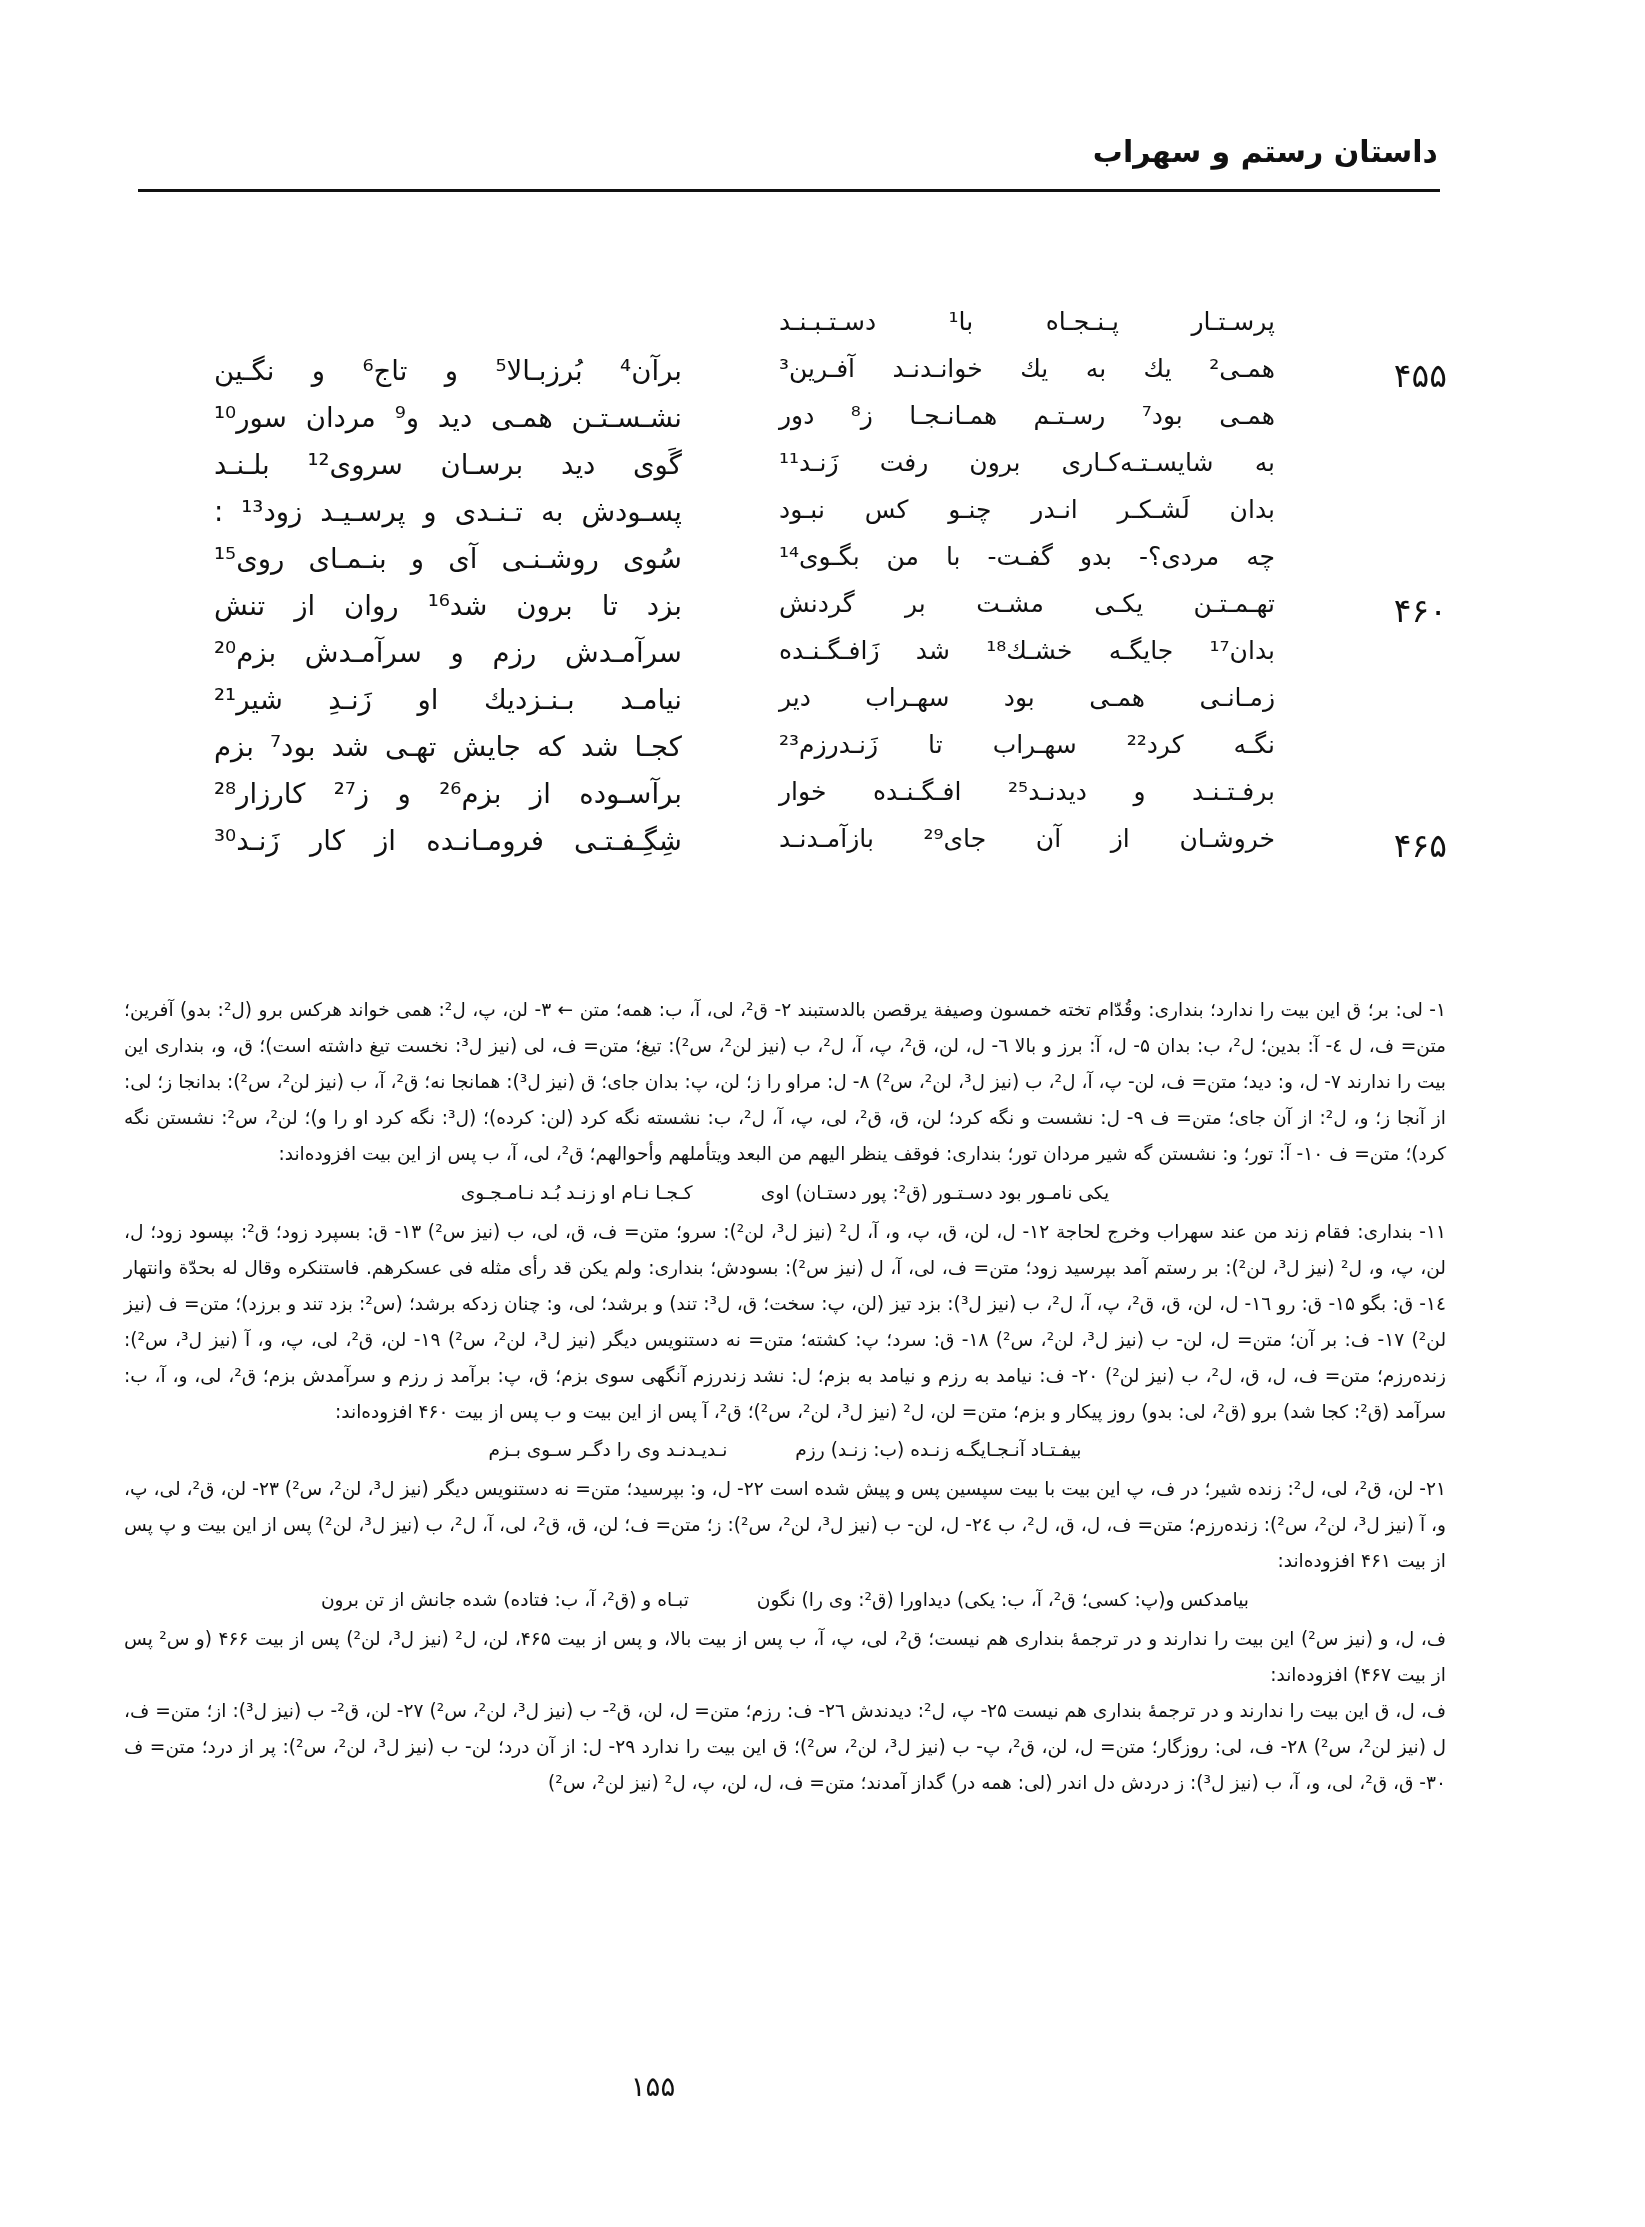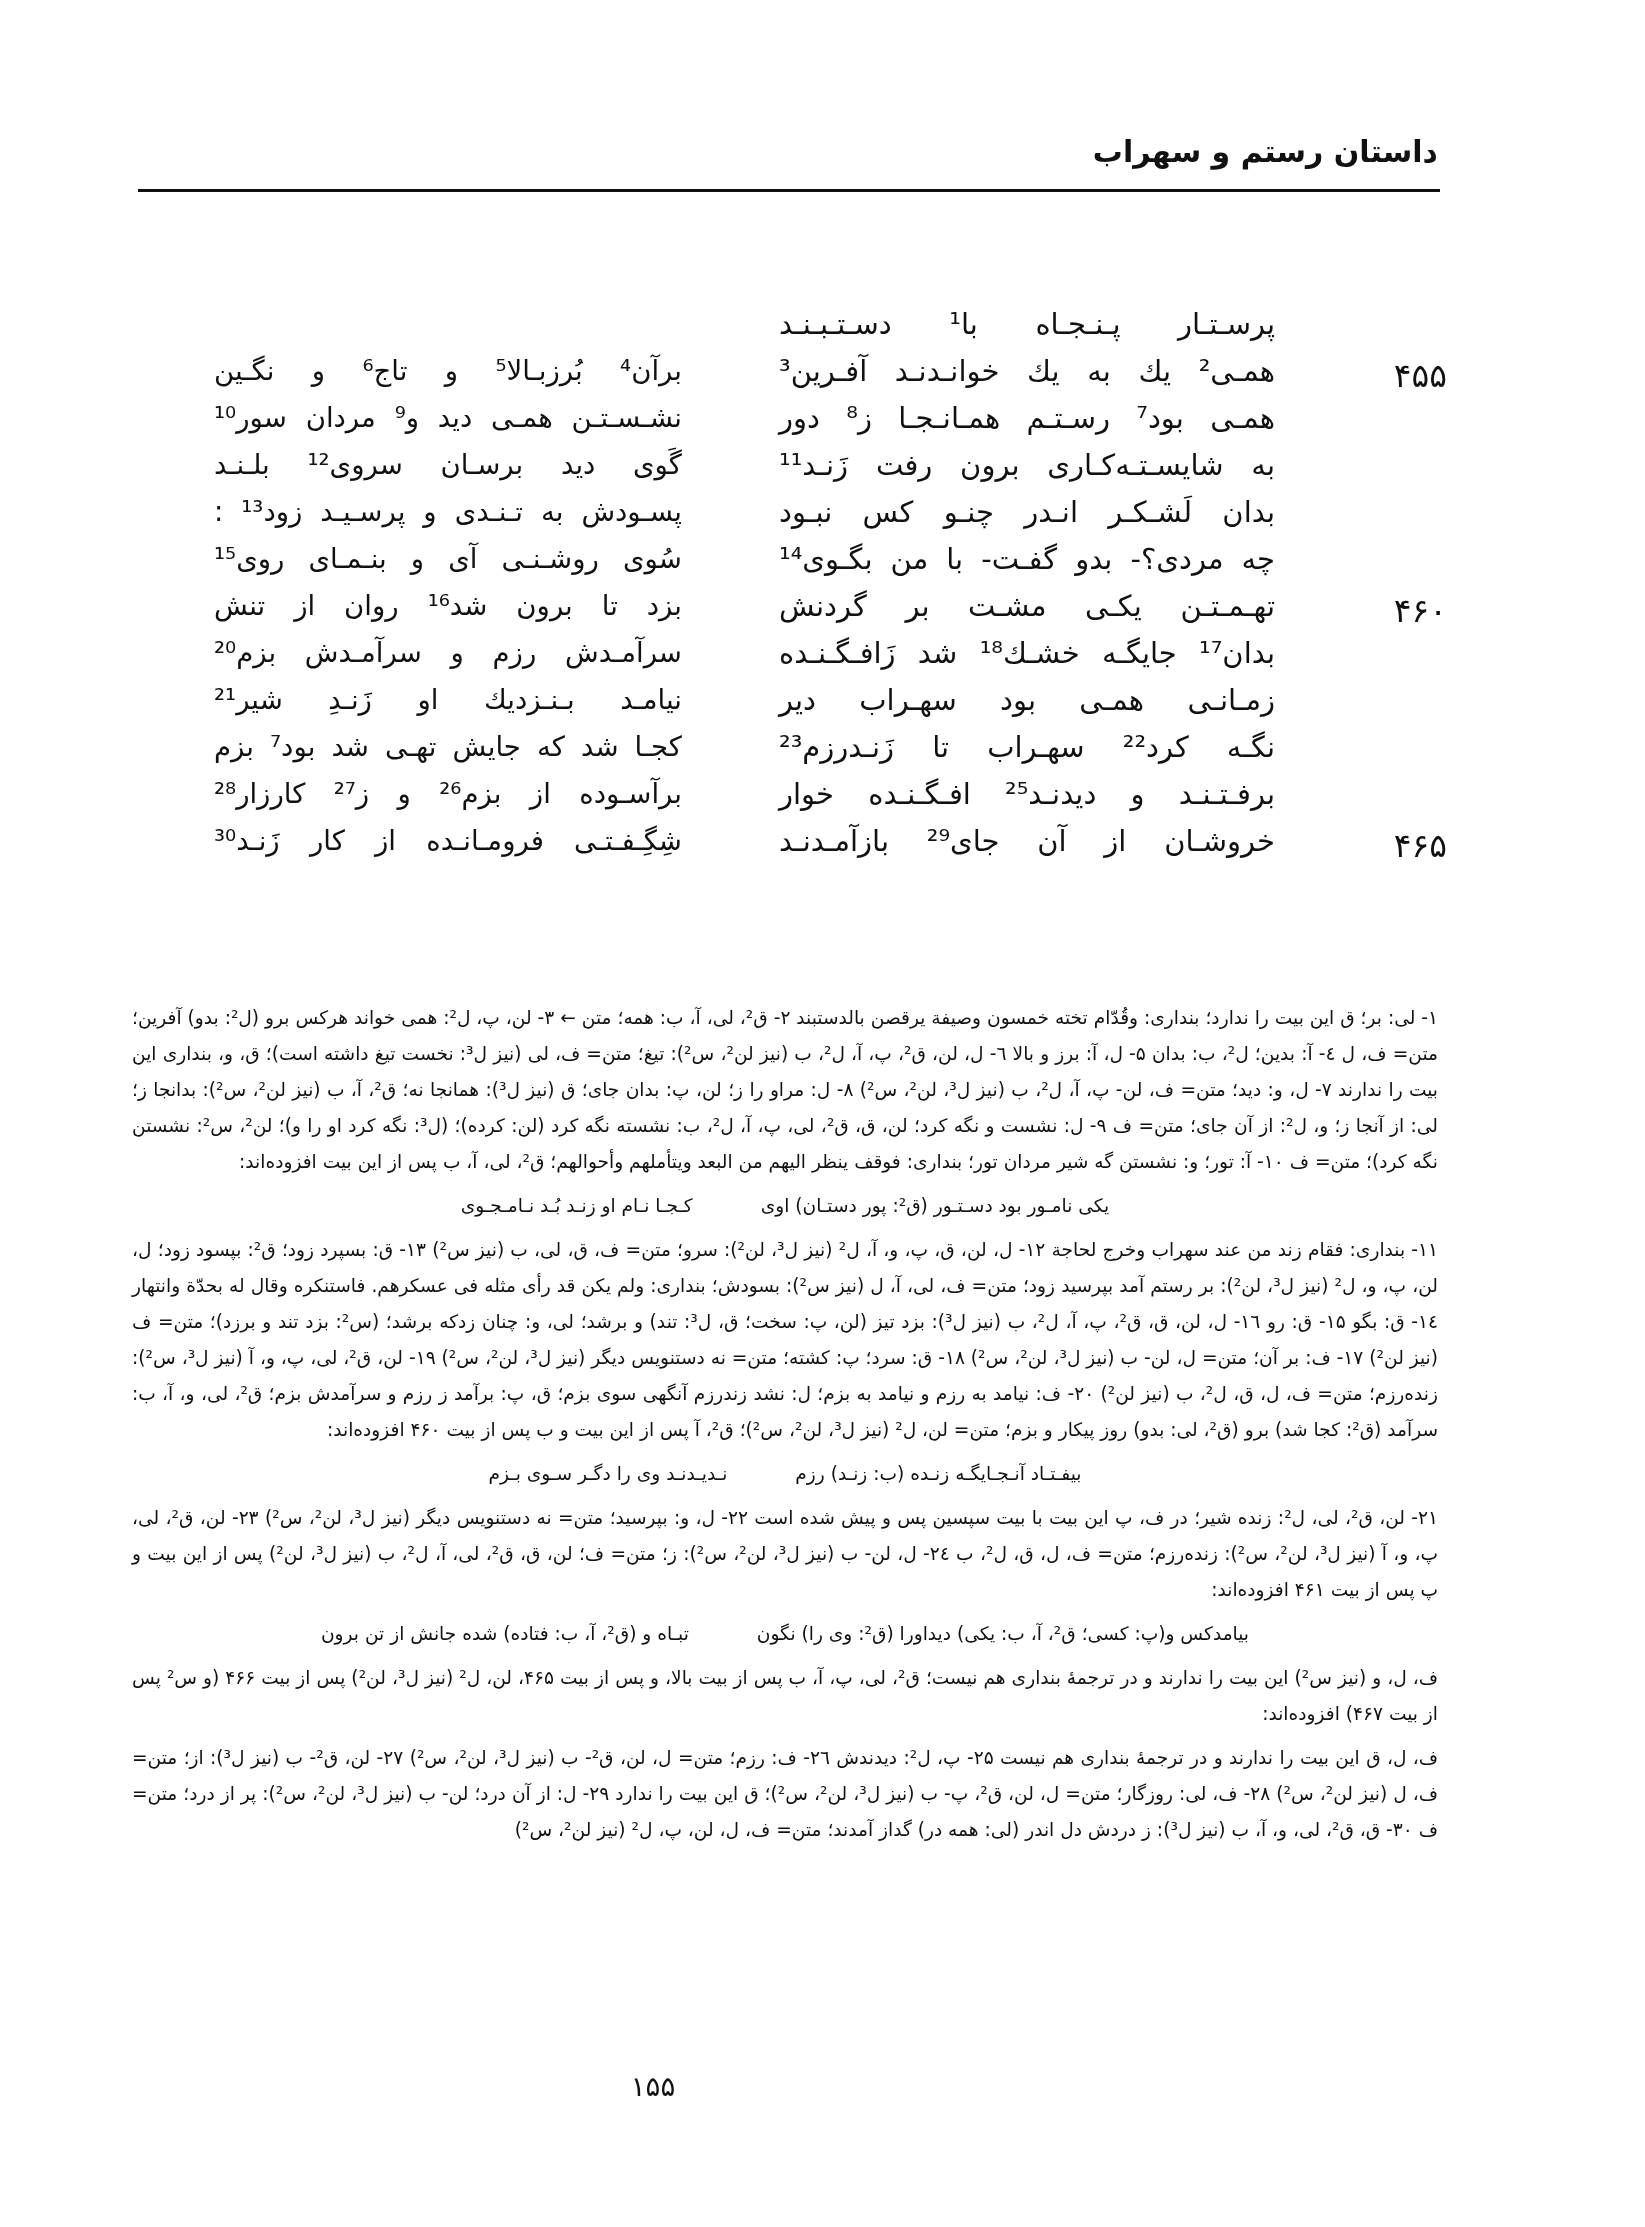--- a/index.html
+++ b/index.html
@@ -4,27 +4,27 @@
 <style>
   html, body { margin: 0; padding: 0; background: #ffffff; }
   body { width: 1645px; height: 2227px; position: relative; overflow: hidden; color: #111111;
          font-family: "DejaVu Sans", sans-serif; }
   .header-title { position: absolute; top: 134px; right: 207px; font-size: 30px; font-weight: bold;
                   direction: rtl; white-space: nowrap; }
   .header-rule { position: absolute; top: 189px; left: 138px; width: 1302px; height: 3.4px; background: #111; }
   .verses { position: absolute; top: 303px; left: 207px; width: 1240px; }
   .verse { position: relative; height: 47px; direction: rtl; }
   .verse .num { position: absolute; right: 0; width: 76px; top: 5.5px; font-size: 33px; text-align: right; }
-  .verse .h1 { position: absolute; right: 172px; width: 496px; top: 4.1px; font-size: 29px; text-align: justify;
+  .verse .h1 { position: absolute; right: 172px; width: 496px; top: 4.1px; font-size: 25px; text-align: justify;
                text-align-last: justify; white-space: nowrap; }
   .verse .h2 { position: absolute; right: 765px; width: 468px; top: 4.1px; font-size: 27.6px; text-align: justify;
                text-align-last: justify; white-space: nowrap; }
   .footnotes { position: absolute; top: 992px; left: 124px; width: 1322px; direction: rtl; font-size: 18.6px;
                line-height: 36px; text-align: justify; }
-  .footnotes p { margin: 8px; }
+  .footnotes p { margin: 0; }
   .footnotes .fn-verse { text-align: center; margin: 2.8px 0; letter-spacing: 1.4px; }
   .footnotes .fn-verse span { display: inline-block; margin: 0 34px; }
   .page-number { position: absolute; top: 2070px; left: 0; width: 1306px; text-align: center; font-size: 27.6px; }
 </style>
 </head>
 <body>
 
 <div class="header-title">داستان رستم و سهراب</div>
 <div class="header-rule"></div>
 

